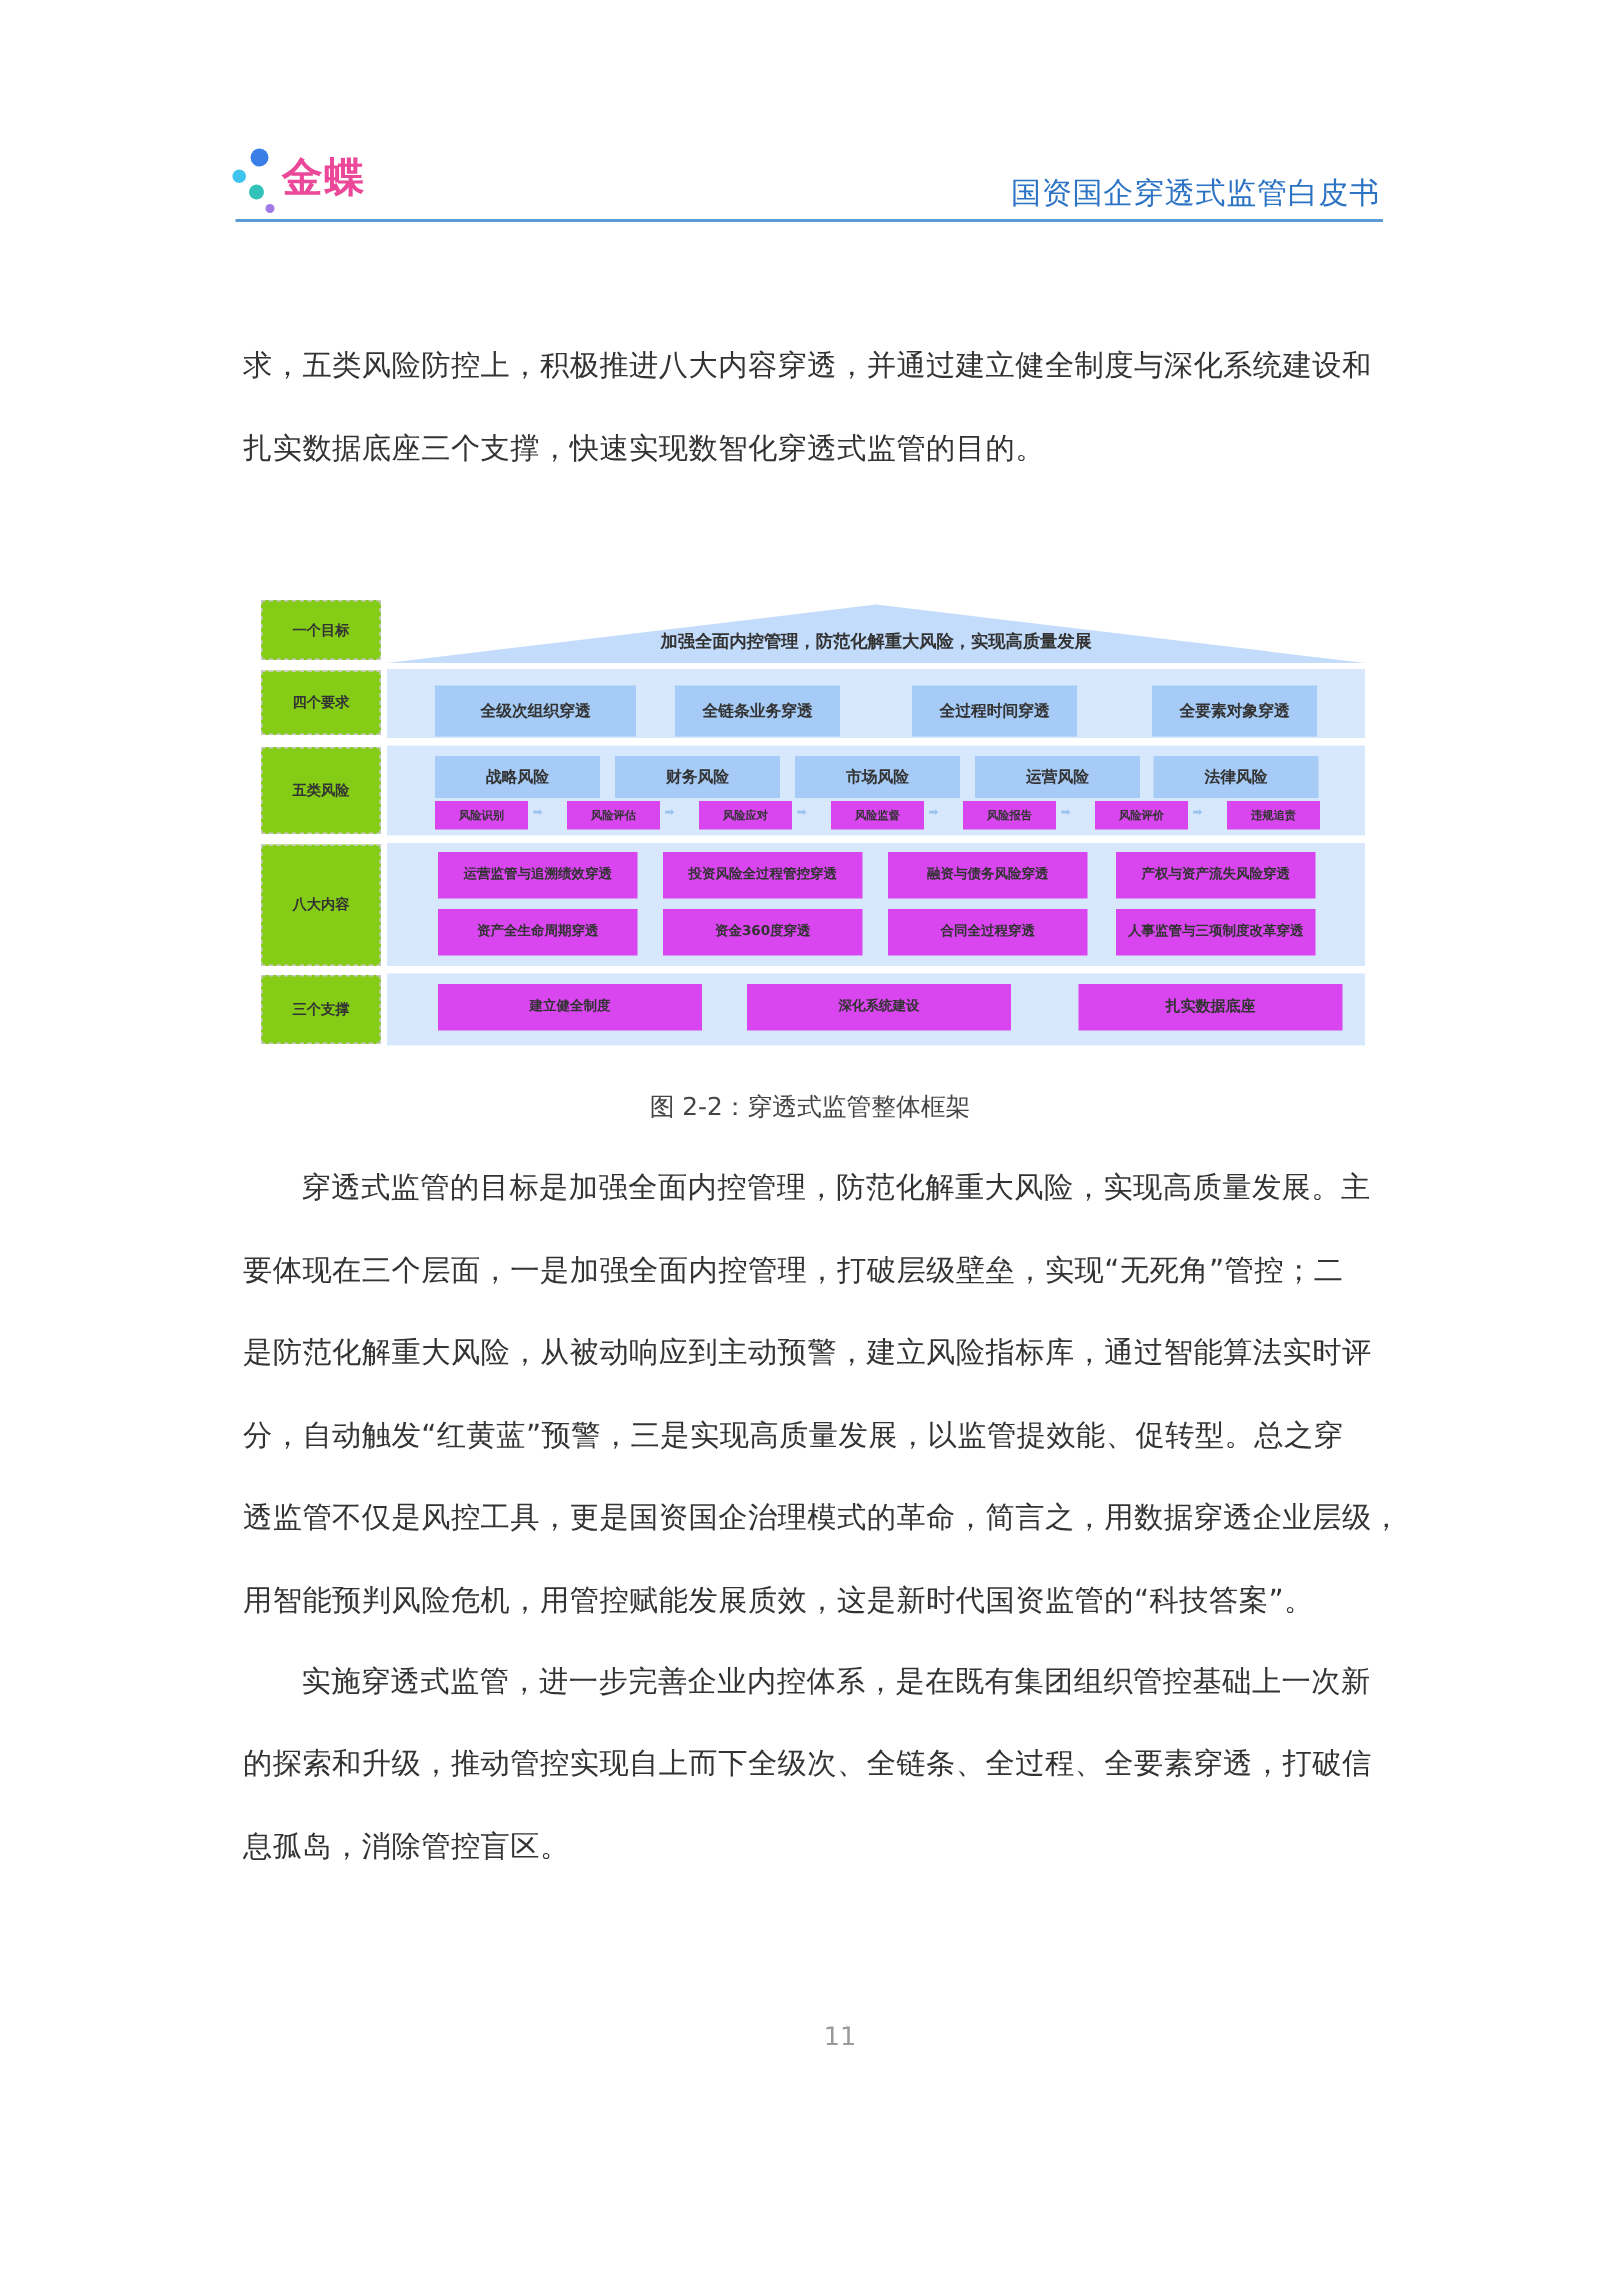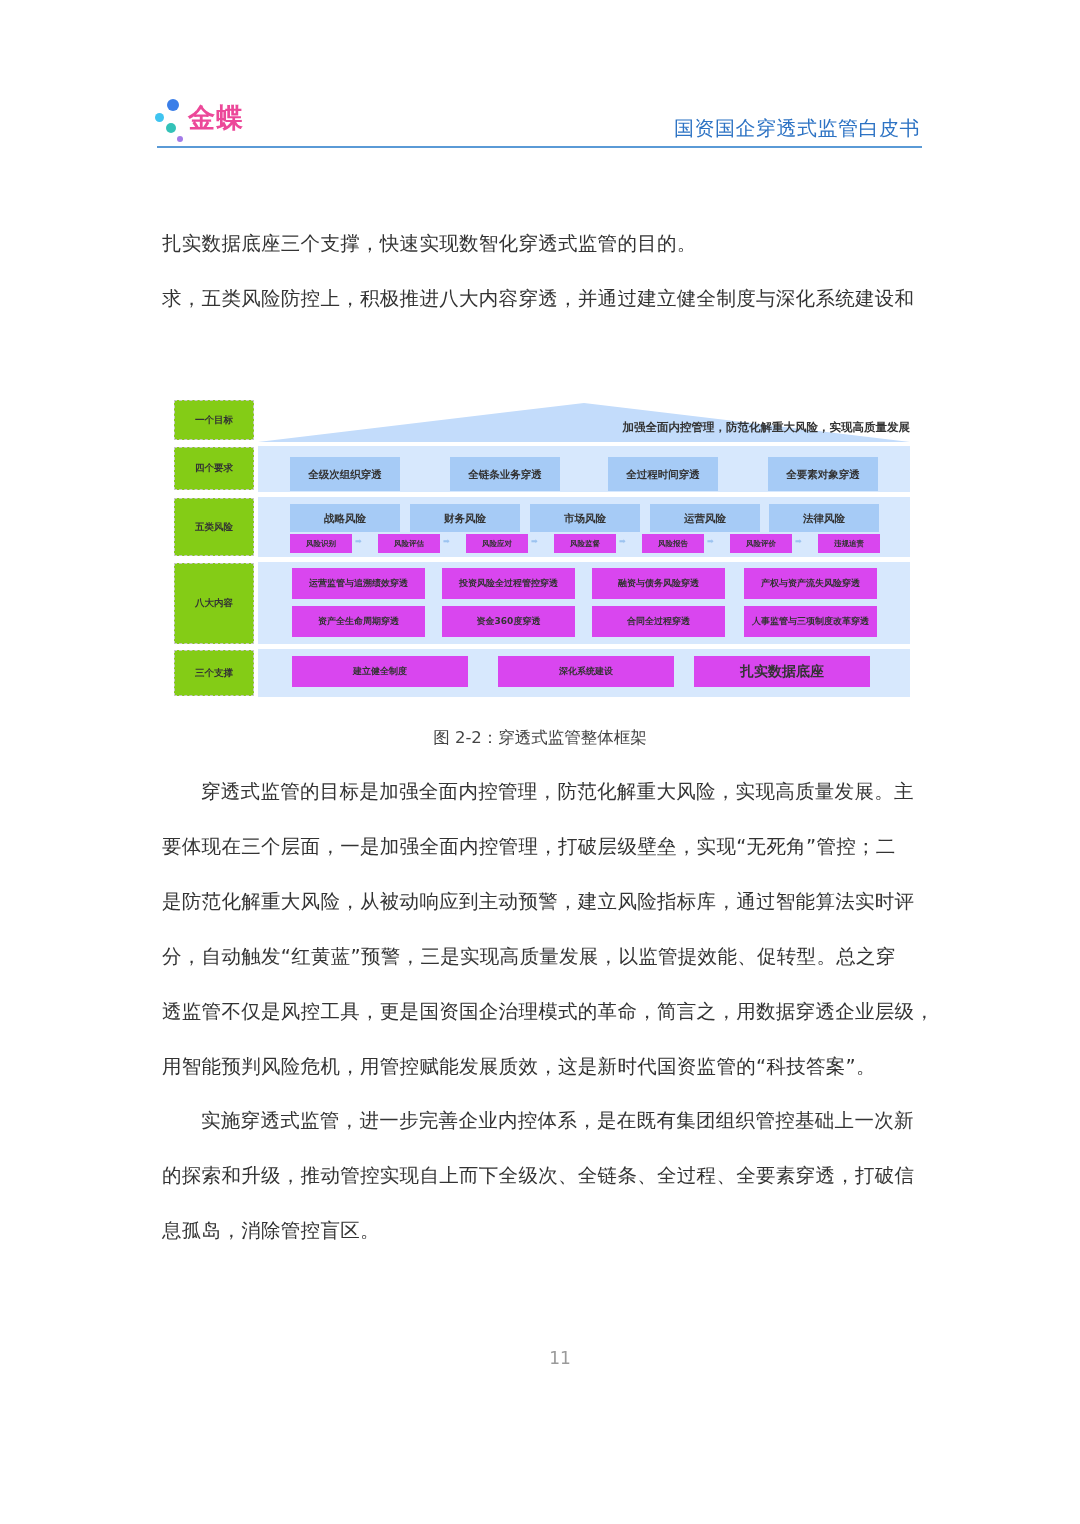--- a/index.html
+++ b/index.html
@@ -15,60 +15,60 @@
 
   .para { position:absolute; left:162px; width:760px; font-size:19.5px; color:#333; line-height:55px; letter-spacing:0.3px; }
   .para .line { display:block; white-space:nowrap; height:55px; }
   .indent { padding-left:39px; }
 
   
   .diagram { position:absolute; left:172px; top:398px; width:740px; height:302px; }
   .label-box { position:absolute; left:2px; width:80px; border:1.5px dashed #c8c8c8; display:flex; align-items:center; justify-content:center; font-size:9.5px; font-weight:bold; color:#333; background:#84cc16; }
   .band { position:absolute; left:86px; width:652px; background:#d7e8fd; }
   .roof { position:absolute; left:86px; top:0; width:652px; height:44px; }
-  .roof-text { position:absolute; left:86px; width:652px; top:22px; text-align:right; font-size:11.5px; font-weight:bold; color:#333; }
+  .roof-text { position:absolute; left:86px; width:652px; top:22px; text-align:center; font-size:11.5px; font-weight:bold; color:#333; }
   .blk { position:absolute; background:#a6cbf6; display:flex; align-items:center; justify-content:center; font-size:10.5px; font-weight:bold; color:#333; text-align:center; line-height:13px; }
   .blk.sm { font-size:7.5px; background:#d946ef; }
   .arrow { position:absolute; font-size:8px; color:#9cc3f0; }
   .caption { position:absolute; left:0; width:1080px; top:727px; text-align:center; font-size:16.5px; color:#444; }
   .page-num { position:absolute; left:0; width:1120px; top:1348px; text-align:center; font-size:17px; color:#9a9a9a; }
 </style>
 </head>
 <body>
 
 <div class="logo">
   <span class="dot" style="left:12px;top:3px;width:12px;height:12px;background:#3a7ee8;"></span>
   <span class="dot" style="left:0px;top:17px;width:9px;height:9px;background:#3fc4f0;"></span>
   <span class="dot" style="left:11px;top:27px;width:10px;height:10px;background:#33c2b8;"></span>
   <span class="dot" style="left:22px;top:40px;width:6px;height:6px;background:#a37ae8;"></span>
   <span class="logo-text">金蝶</span>
 </div>
 <div class="doc-title">国资国企穿透式监管白皮书</div>
 <div class="header-rule"></div>
 
 <div class="para" style="top:216px;">
+  <span class="line">求，五类风险防控上，积极推进八大内容穿透，并通过建立健全制度与深化系统建设和</span>
   <span class="line">扎实数据底座三个支撑，快速实现数智化穿透式监管的目的。</span>
-  <span class="line">求，五类风险防控上，积极推进八大内容穿透，并通过建立健全制度与深化系统建设和</span>
 </div>
 
 <div class="diagram">
 
   <div class="label-box" style="top:2px;height:40px;">一个目标</div>
   <div class="label-box" style="top:49px;height:43px;">四个要求</div>
   <div class="label-box" style="top:100px;height:58px;">五类风险</div>
   <div class="label-box" style="top:165px;height:81px;">八大内容</div>
   <div class="label-box" style="top:252px;height:46px;">三个支撑</div>
 
   <svg class="roof" viewBox="0 0 652 44" preserveAspectRatio="none">
     <polygon points="0,44 326,5 652,44" fill="#c3dcfb"></polygon>
   </svg>
   <div class="roof-text">加强全面内控管理，防范化解重大风险，实现高质量发展</div>
 
   <div class="band" style="top:48px;height:46px;"></div>
-  <div class="blk" style="left:118px;top:59px;width:110px;height:34px;">全级次组织穿透</div>
+  <div class="blk" style="left:118px;top:59px;width:134px;height:34px;">全级次组织穿透</div>
   <div class="blk" style="left:278px;top:59px;width:110px;height:34px;">全链条业务穿透</div>
   <div class="blk" style="left:436px;top:59px;width:110px;height:34px;">全过程时间穿透</div>
   <div class="blk" style="left:596px;top:59px;width:110px;height:34px;">全要素对象穿透</div>
 
   <div class="band" style="top:99px;height:60px;"></div>
   <div class="blk" style="left:118px;top:106px;width:110px;height:28px;">战略风险</div>
   <div class="blk" style="left:238px;top:106px;width:110px;height:28px;">财务风险</div>
   <div class="blk" style="left:358px;top:106px;width:110px;height:28px;">市场风险</div>
   <div class="blk" style="left:478px;top:106px;width:110px;height:28px;">运营风险</div>
   <div class="blk" style="left:597px;top:106px;width:110px;height:28px;">法律风险</div>
@@ -93,21 +93,21 @@
   <div class="blk sm" style="left:420px;top:170px;width:133px;height:31px;font-size:9px;">融资与债务风险穿透</div>
   <div class="blk sm" style="left:572px;top:170px;width:133px;height:31px;font-size:9px;">产权与资产流失风险穿透</div>
   <div class="blk sm" style="left:120px;top:208px;width:133px;height:31px;font-size:9px;">资产全生命周期穿透</div>
   <div class="blk sm" style="left:270px;top:208px;width:133px;height:31px;font-size:9px;">资金360度穿透</div>
   <div class="blk sm" style="left:420px;top:208px;width:133px;height:31px;font-size:9px;">合同全过程穿透</div>
   <div class="blk sm" style="left:572px;top:208px;width:133px;height:31px;font-size:9px;padding:0 8px;">人事监管与三项制度改革穿透</div>
 
   <div class="band" style="top:251px;height:48px;"></div>
   <div class="blk sm" style="left:120px;top:258px;width:176px;height:31px;font-size:9px;">建立健全制度</div>
   <div class="blk sm" style="left:326px;top:258px;width:176px;height:31px;font-size:9px;">深化系统建设</div>
-  <div class="blk sm" style="left:522px;top:258px;width:176px;height:31px;font-size:14px;">扎实数据底座</div>
+  <div class="blk sm" style="left:547px;top:258px;width:176px;height:31px;font-size:10px;">扎实数据底座</div>
 </div>
 
 <div class="caption">图 2-2：穿透式监管整体框架</div>
 
 <div class="para" style="top:764px;">
   <span class="line indent">穿透式监管的目标是加强全面内控管理，防范化解重大风险，实现高质量发展。主</span>
   <span class="line">要体现在三个层面，一是加强全面内控管理，打破层级壁垒，实现“无死角”管控；二</span>
   <span class="line">是防范化解重大风险，从被动响应到主动预警，建立风险指标库，通过智能算法实时评</span>
   <span class="line">分，自动触发“红黄蓝”预警，三是实现高质量发展，以监管提效能、促转型。总之穿</span>
   <span class="line">透监管不仅是风控工具，更是国资国企治理模式的革命，简言之，用数据穿透企业层级，</span>

